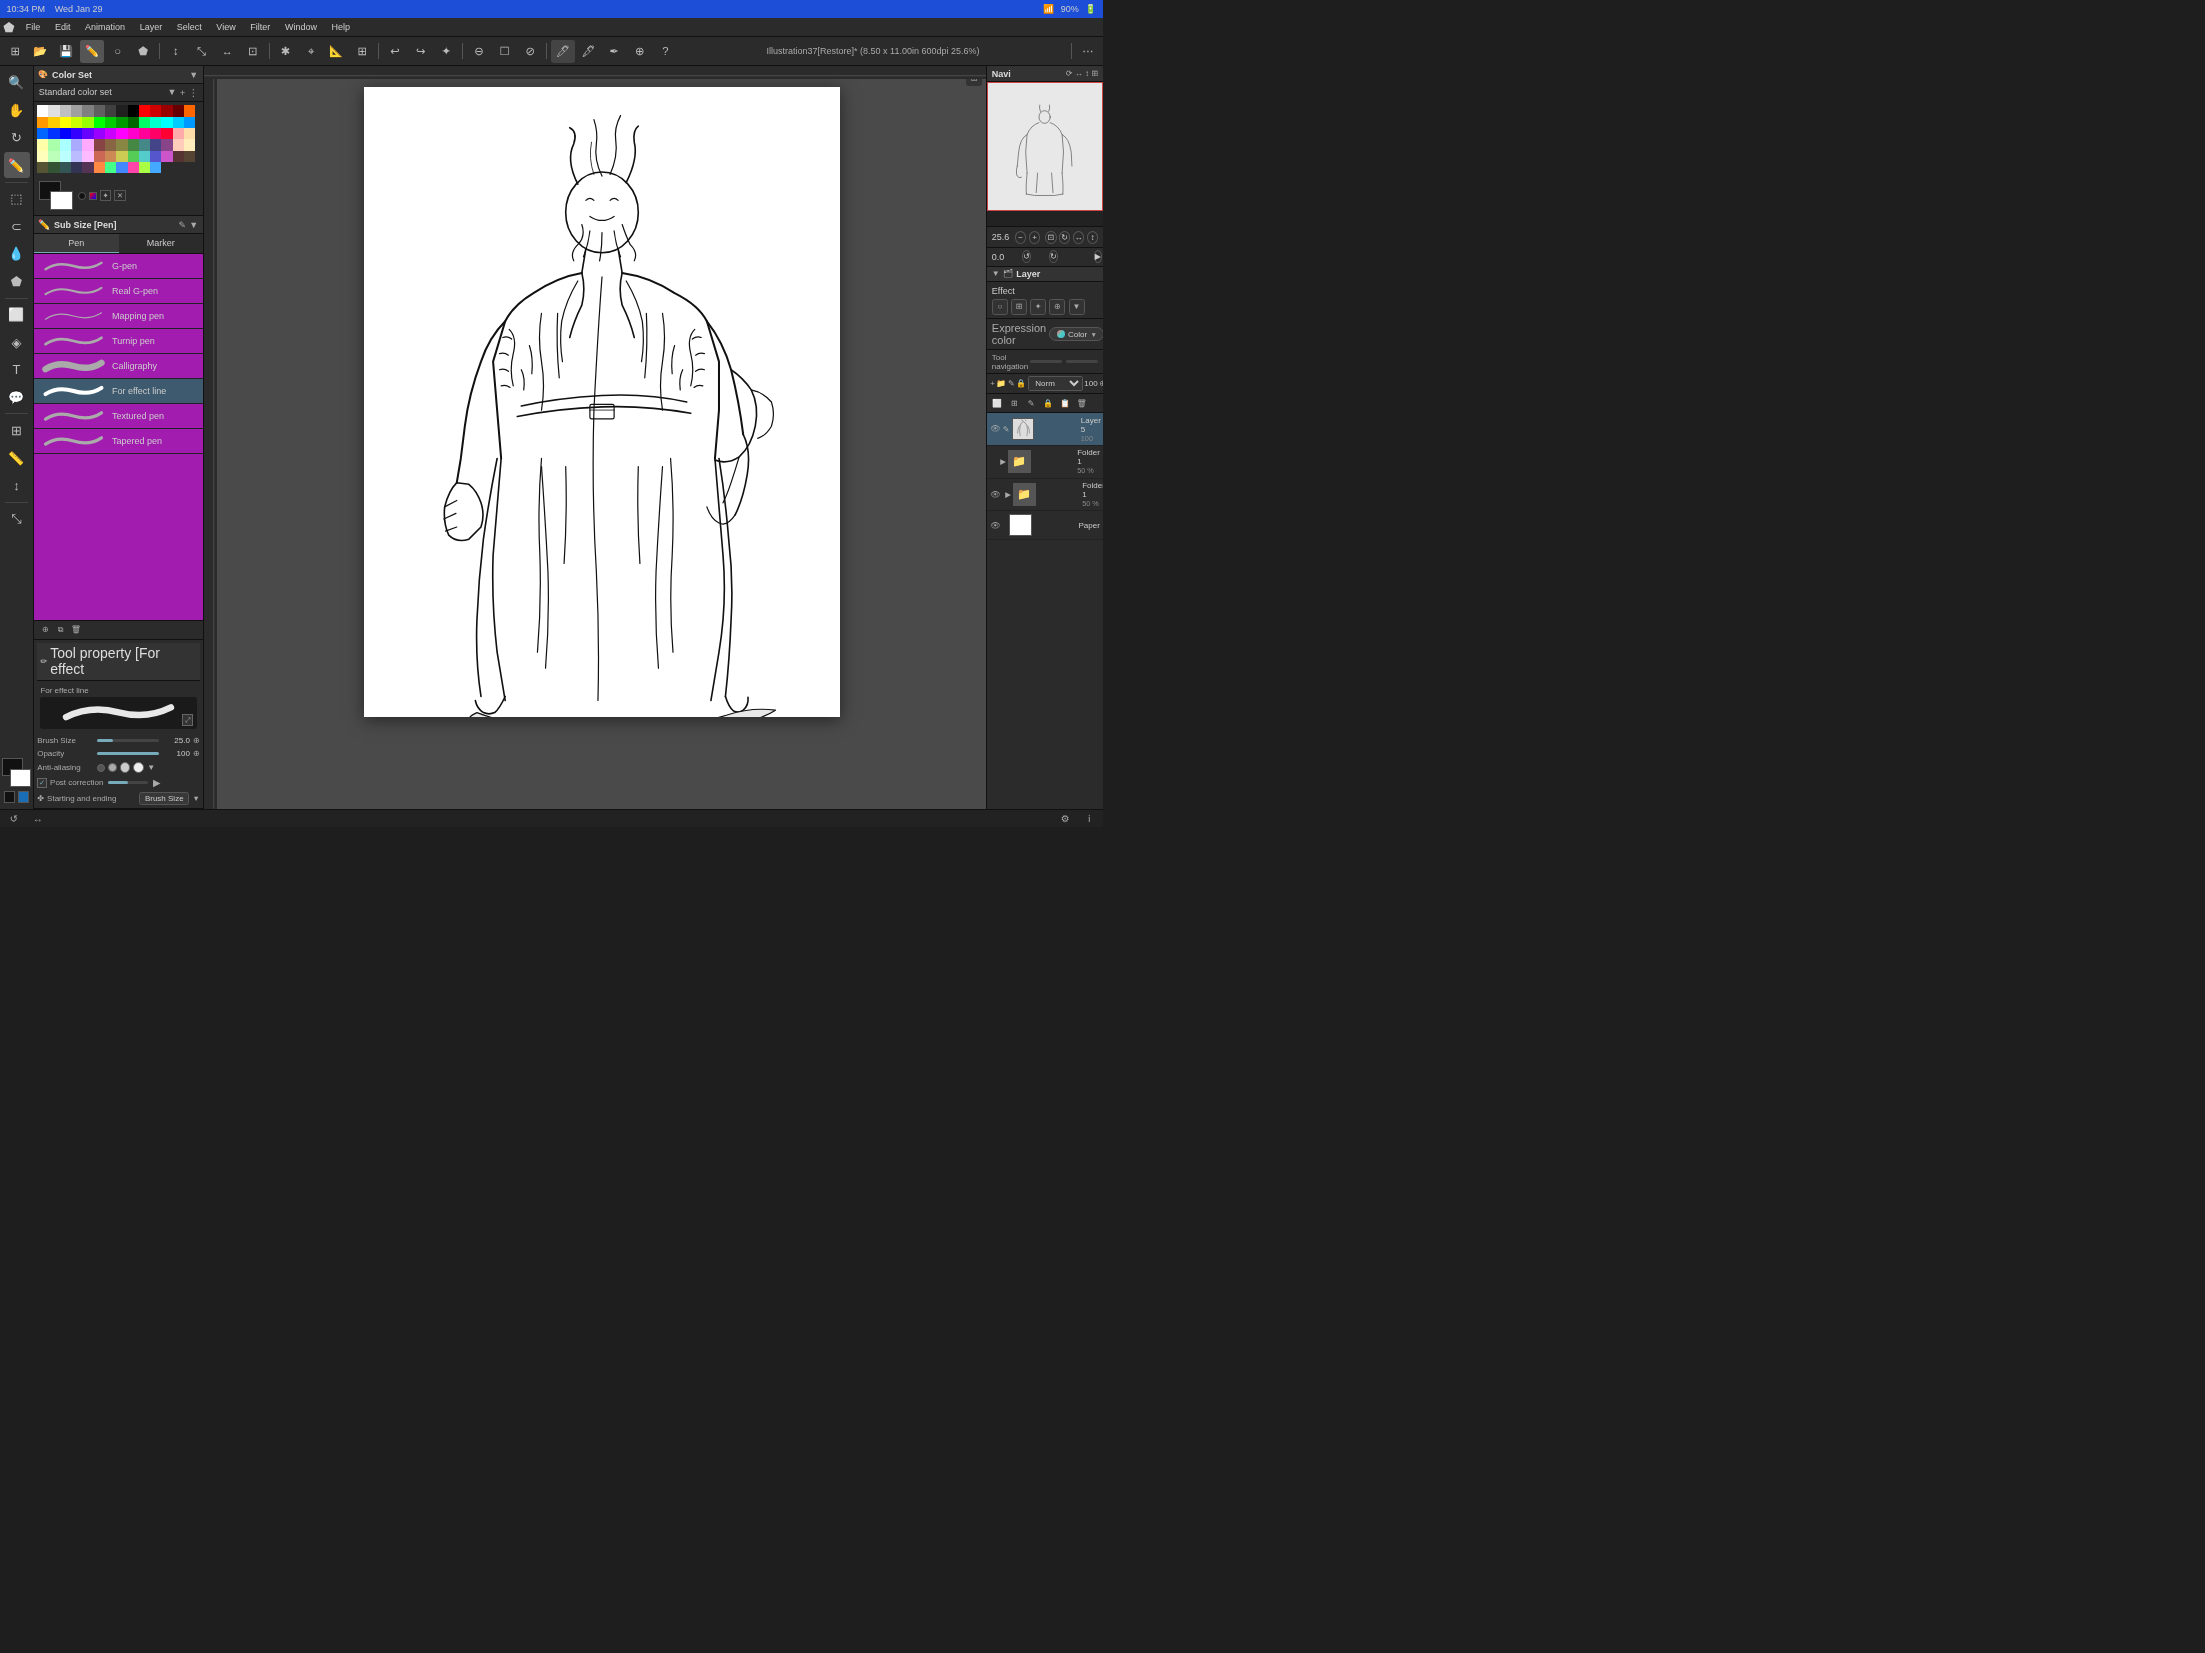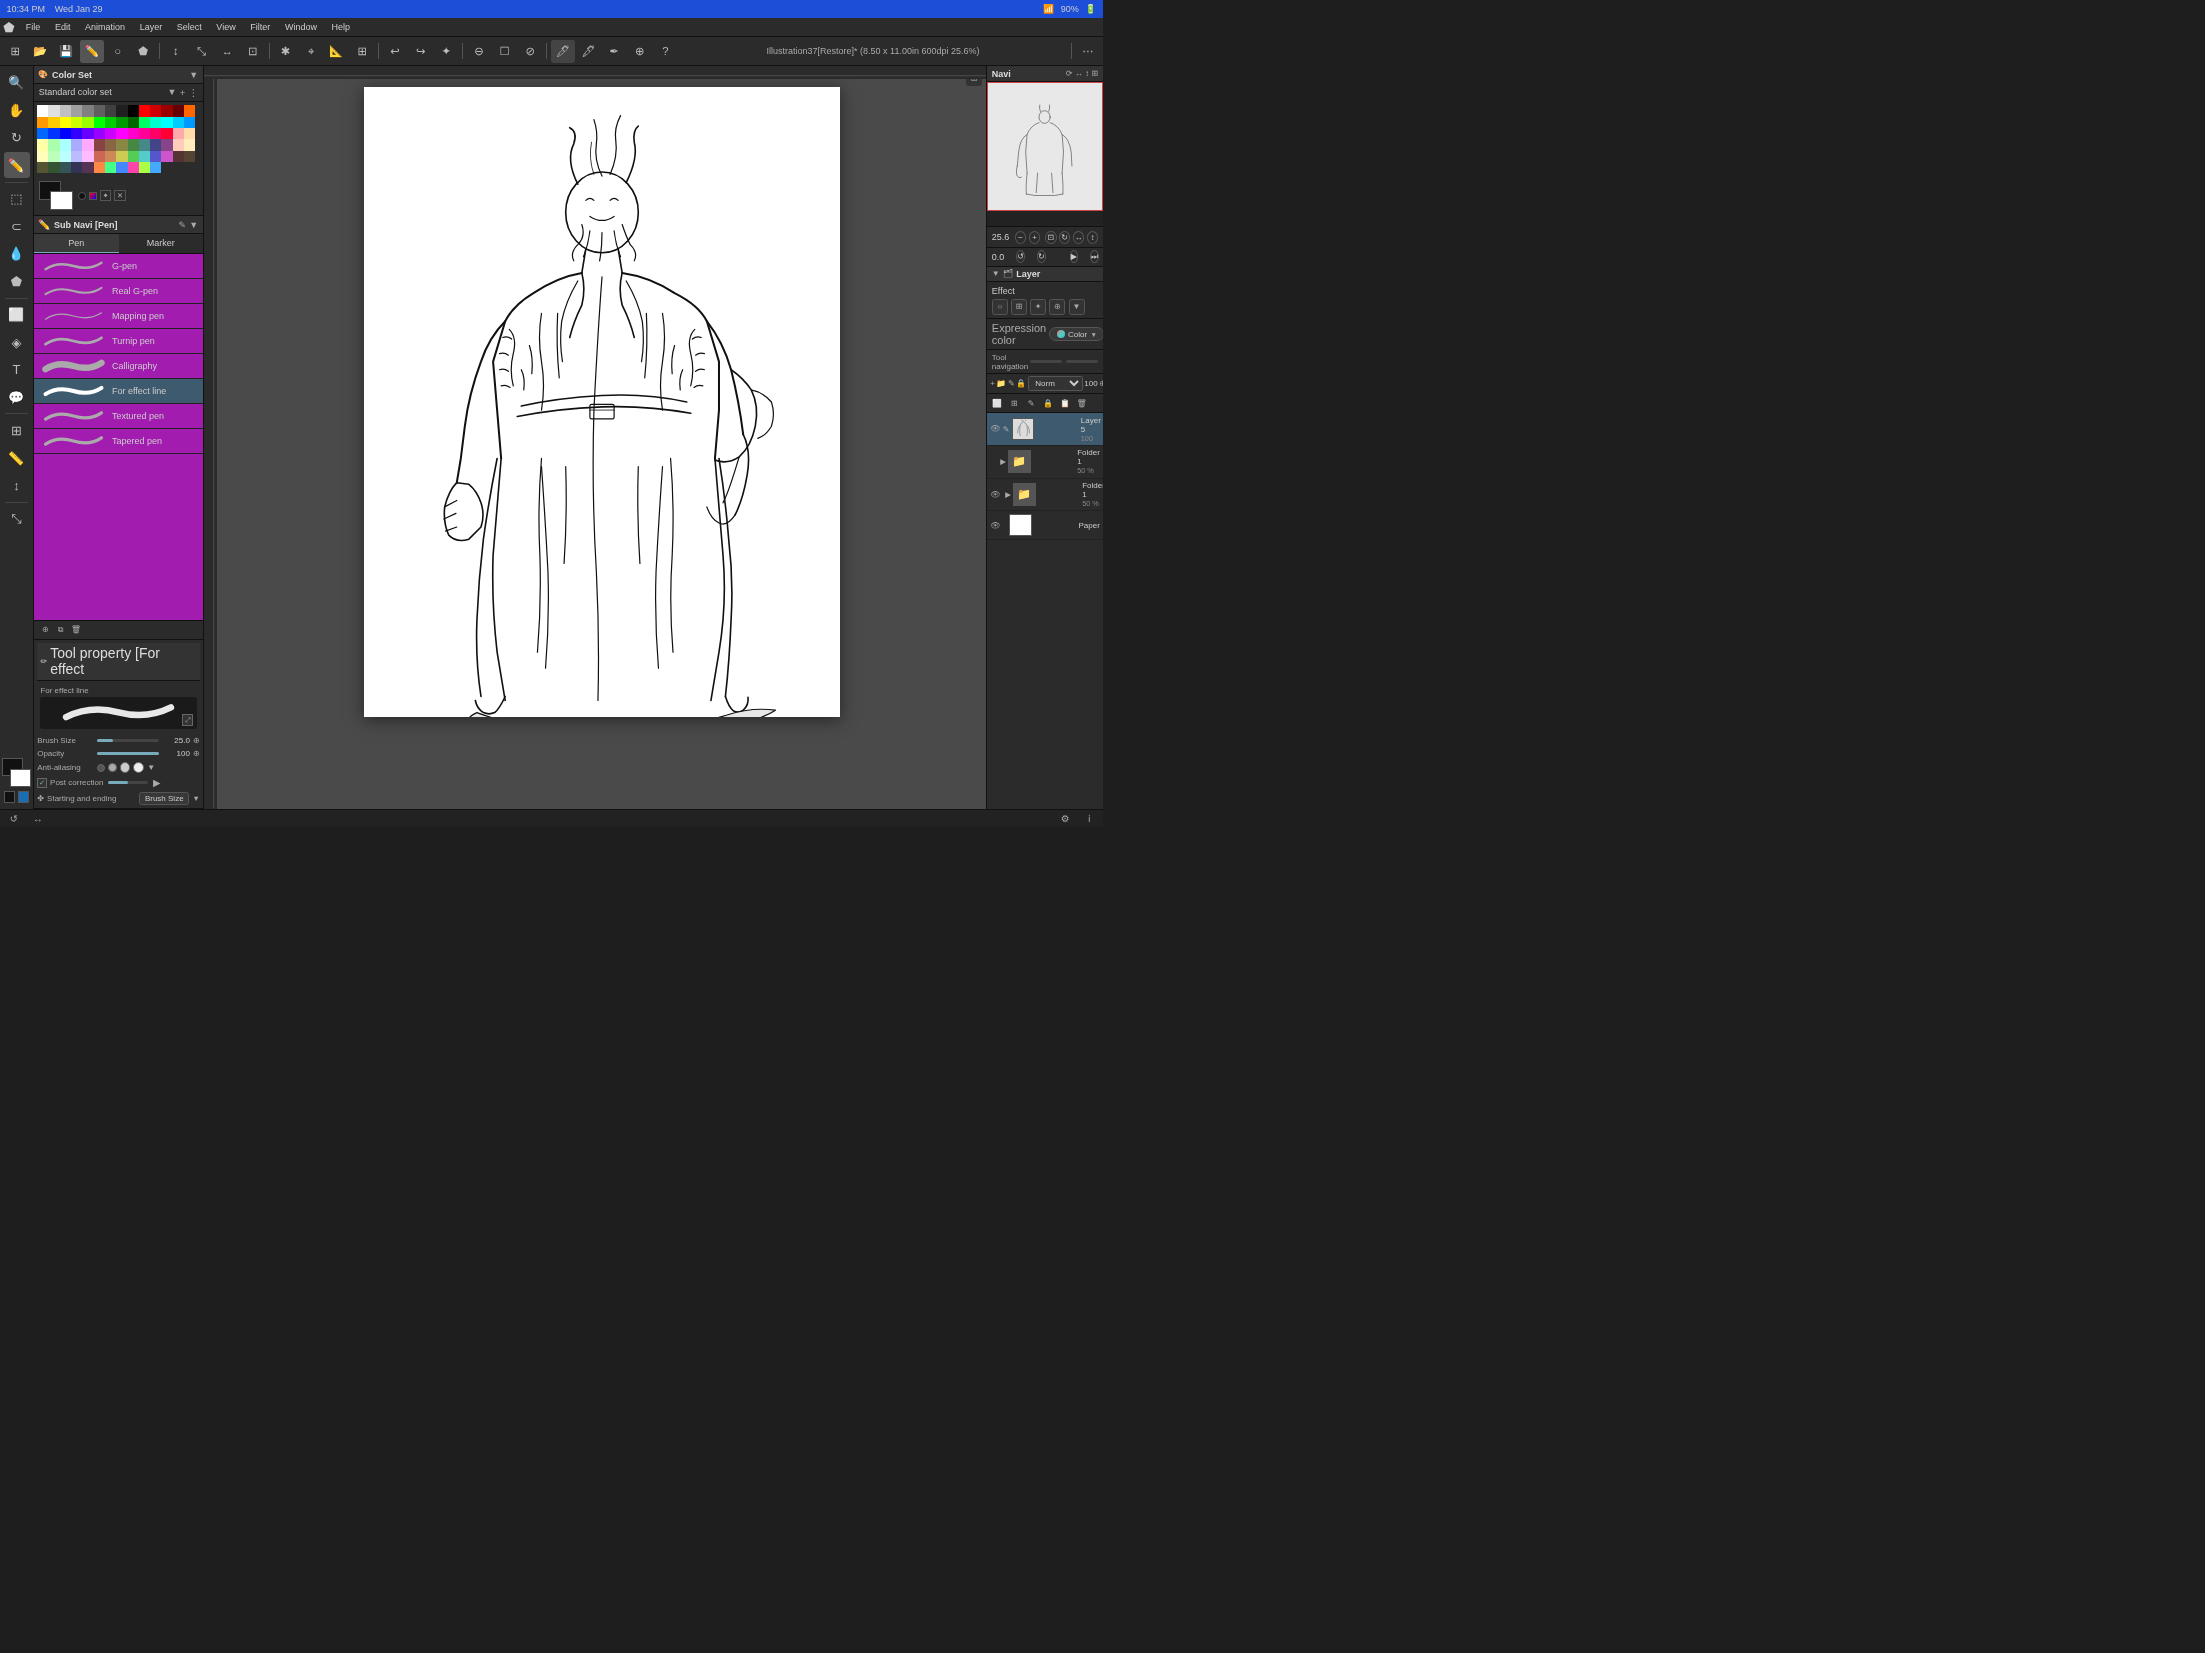--- a/index.html
+++ b/index.html
@@ -397,21 +397,21 @@
       border: 0.8px solid #555;
       cursor: pointer;
       font-size: 8px;
       color: #ccc;
       background: transparent;
     }
     .rotate-row {
       display: flex;
       align-items: center;
       padding: 2.4px 4.8px;
-      gap: 12px;
+      gap: 18px;
       border-bottom: 0.8px solid #111;
     }
     .rotate-value { font-size: 9px; color: #ccc; width: 24px; }
 
     
     .layer-panel {
       flex: 1;
       display: flex;
       flex-direction: column;
       min-height: 0;
@@ -792,21 +792,21 @@
       <div style="display:flex;gap:3.2px; align-items:center;">
         <div style="width:8px;height:8px;border-radius:50%;background:#111;border:0.8px solid #555; cursor:pointer;"></div>
         <div style="width:8px;height:8px;background:linear-gradient(135deg,red,blue);border:0.8px solid #555; cursor:pointer;"></div>
         <div style="width:11.3px;height:11.3px;border:0.8px solid #555; cursor:pointer; display:flex;align-items:center;justify-content:center; font-size:7.3px;color:#aaa;">✦</div>
         <div style="width:11.3px;height:11.3px;border:0.8px solid #555; cursor:pointer; display:flex;align-items:center;justify-content:center; font-size:7.3px;color:#aaa;">✕</div>
       </div>
     </div>
 
     <div class="subtool-header">
       <span style="font-size:9.7px;">✏️</span>
-      <span style="font-size:9px;color:#ddd;font-weight:bold;">Sub Navi [Pen]</span>
+      <span style="font-size:9px;color:#ddd;font-weight:bold;">Sub Size [Pen]</span>
       <div style="flex:1"></div>
       <span style="cursor:pointer;color:#aaa;">✎</span>
       <span style="cursor:pointer;color:#aaa;">▼</span>
     </div>
 
     <div class="subtool-tabs">
       <div class="subtool-tab active">Pen</div>
       <div class="subtool-tab">Marker</div>
     </div>
 

